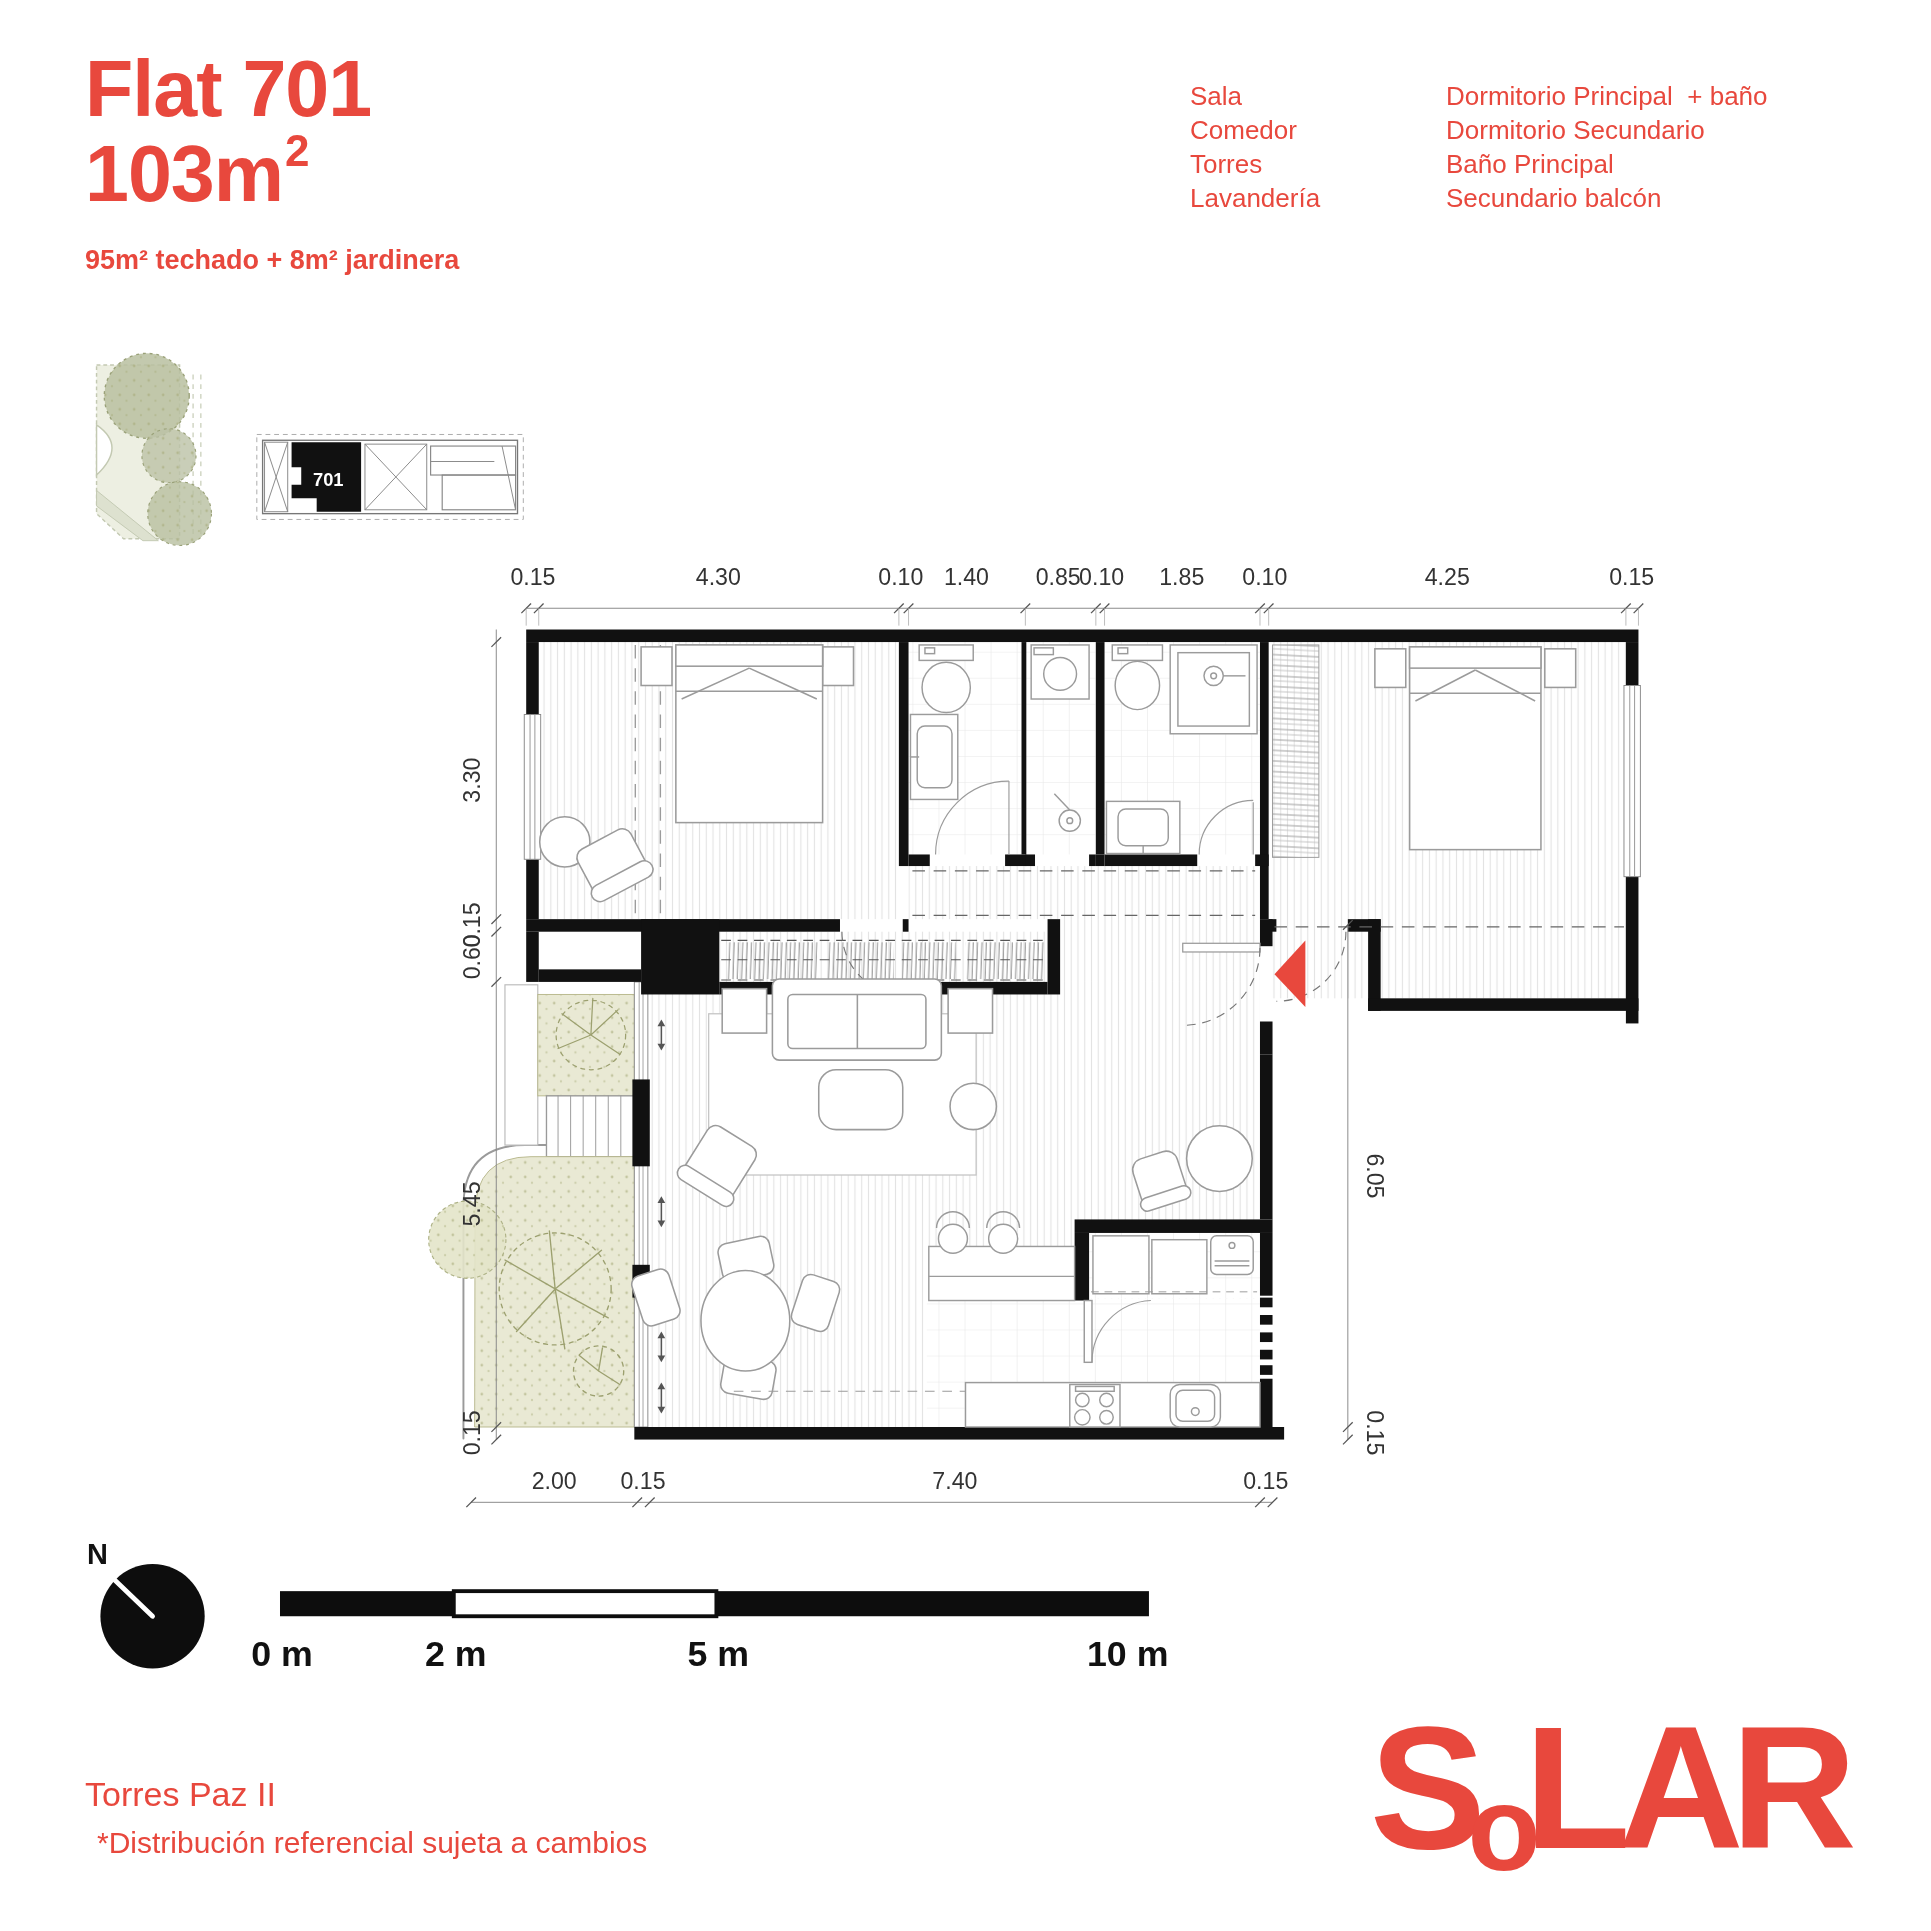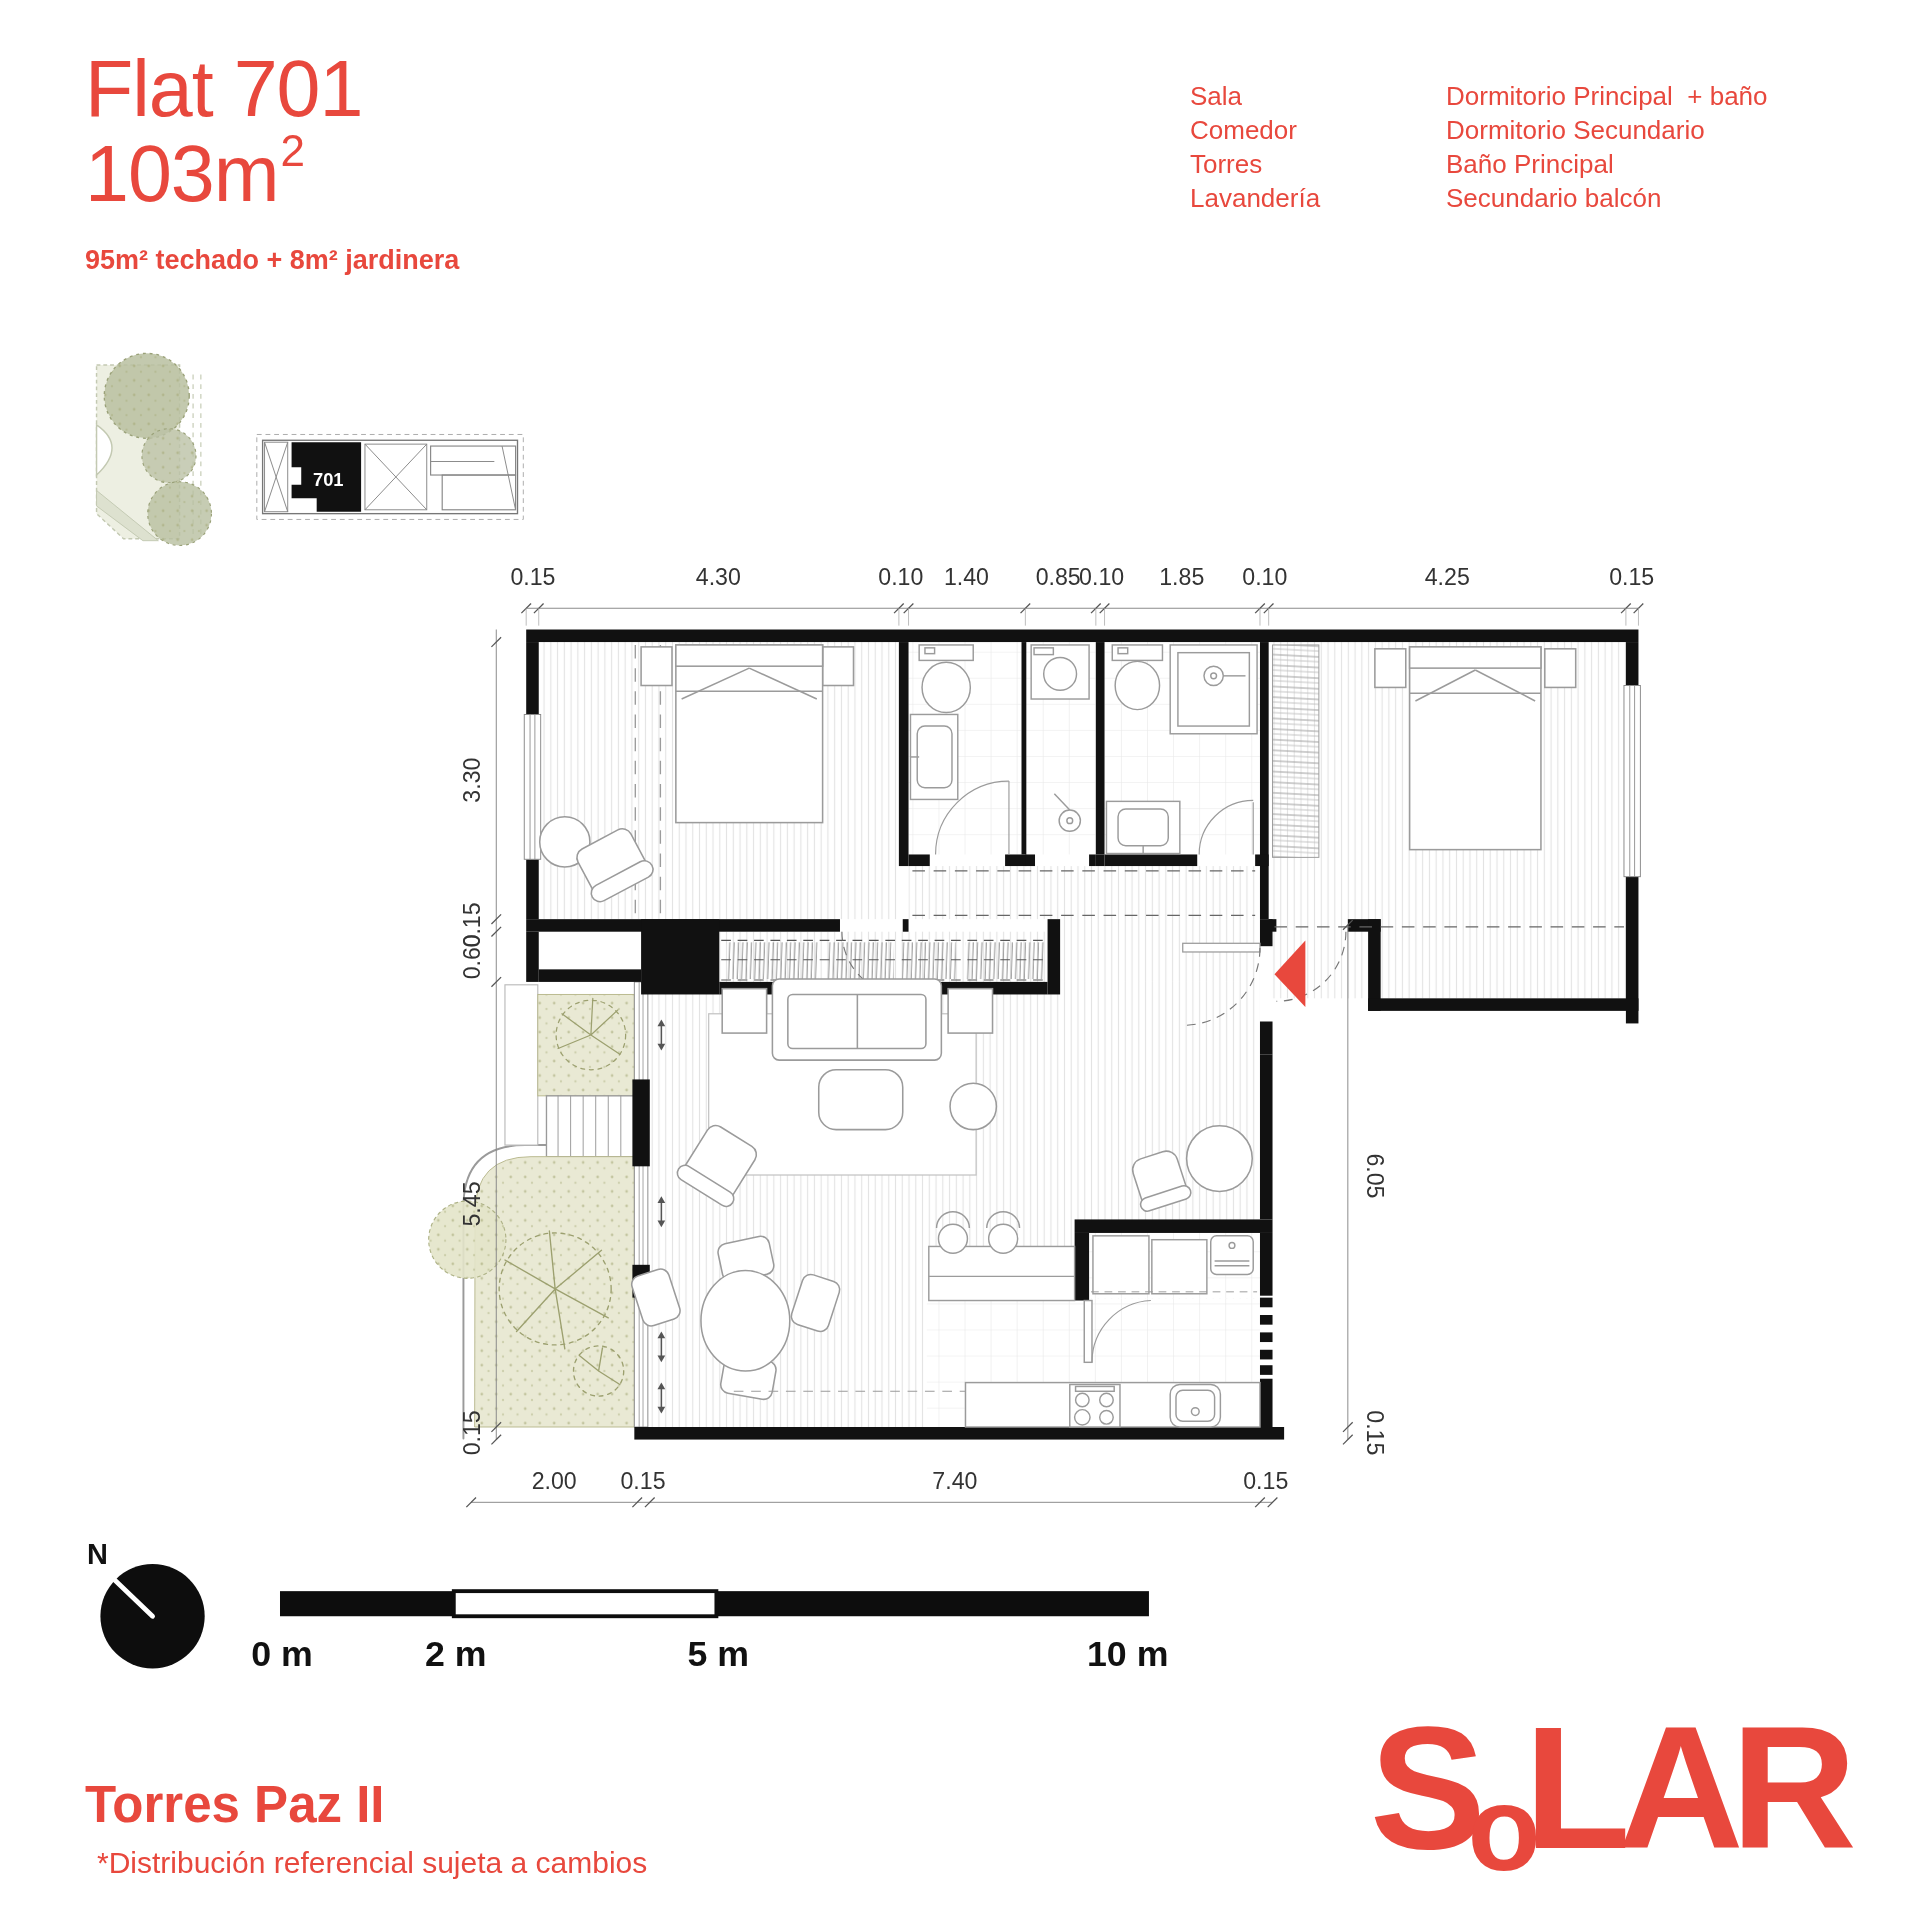--- a/index.html
+++ b/index.html
@@ -1,27 +1,27 @@
 <!DOCTYPE html>
 <html><head>
 <meta charset="utf-8">
 <style>
   html,body{margin:0;padding:0;background:#ffffff;}
   body{width:1931px;height:1931px;position:relative;font-family:"Liberation Sans",sans-serif;overflow:hidden;}
   #plan-svg{position:absolute;left:0;top:0;}
   .hdr{position:absolute;left:85px;top:46px;}
-  .hdr h1{margin:0;font-size:79px;line-height:85px;font-weight:normal;color:#E8483D;letter-spacing:-1px;}
+  .hdr h1{margin:0;font-size:79px;line-height:85px;font-weight:bold;color:#E8483D;letter-spacing:-1px;}
   .hdr .sup{font-size:44px;position:relative;top:-35px;left:1.9px;}
   .hdr .sub{margin-top:17px;font-size:27px;font-weight:bold;color:#E8483D;}
   .legend{position:absolute;top:79px;font-size:26px;font-weight:normal;color:#E8483D;line-height:34px;}
   .legend div{white-space:pre;}
   #legend-col1{left:1190px;}
   #legend-col2{left:1446px;}
   .footer{position:absolute;left:85px;top:1775px;color:#E8483D;}
-  .footer .proj{font-size:51px;font-weight:bold;margin:0 0 7.7px 0;}
+  .footer .proj{font-size:34px;font-weight:normal;margin:0 0 7.7px 0;}
   .footer .disc{font-size:30px;margin:12px;}
   .logo{position:absolute;right:87px;top:1717px;color:#E8483D;display:flex;align-items:flex-start;font-weight:bold;letter-spacing:-12.6px;}
   .logo span{display:block;line-height:0.82;font-size:174px;}
   .logo span.o{font-size:120px;transform:translateY(62px);margin:0 -3.9px 0 -5.8px;}
 </style>
 </head>
 <body>
 
 <svg id="plan-svg" width="1931" height="1931" viewBox="0 0 2000 2000" xmlns="http://www.w3.org/2000/svg">
   <defs>

